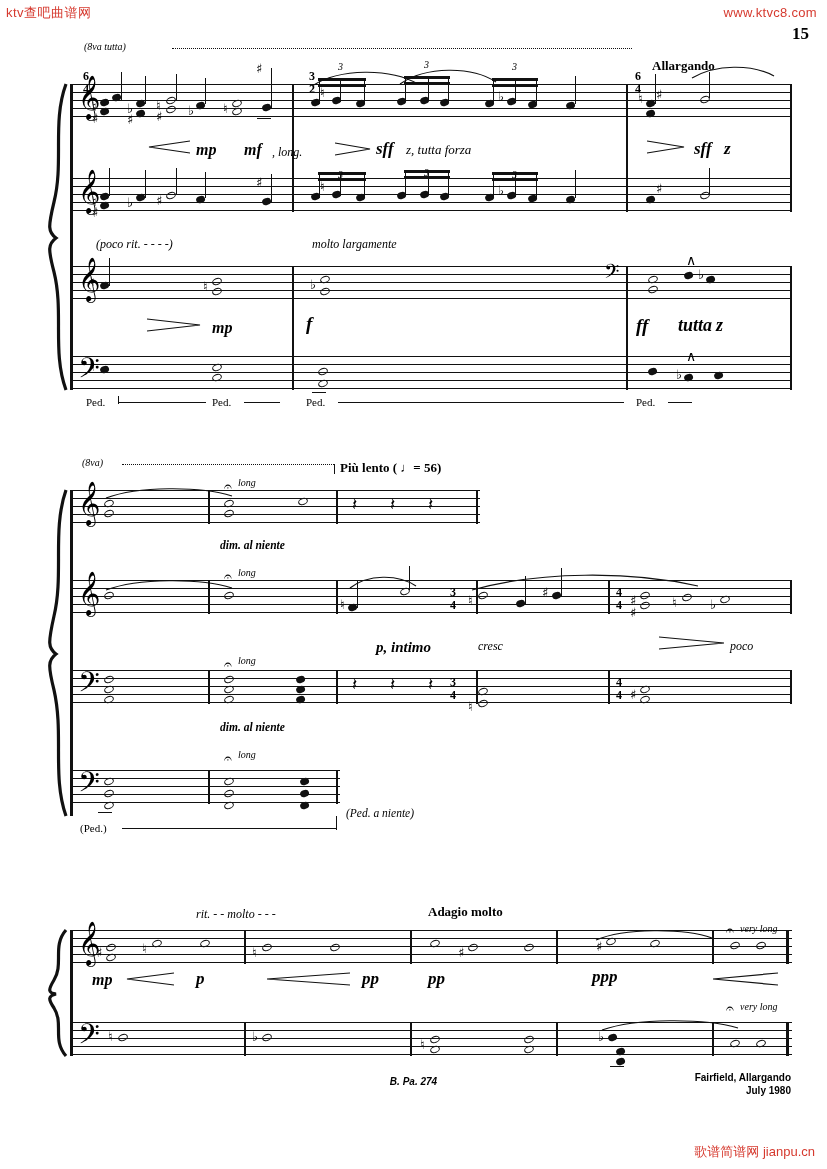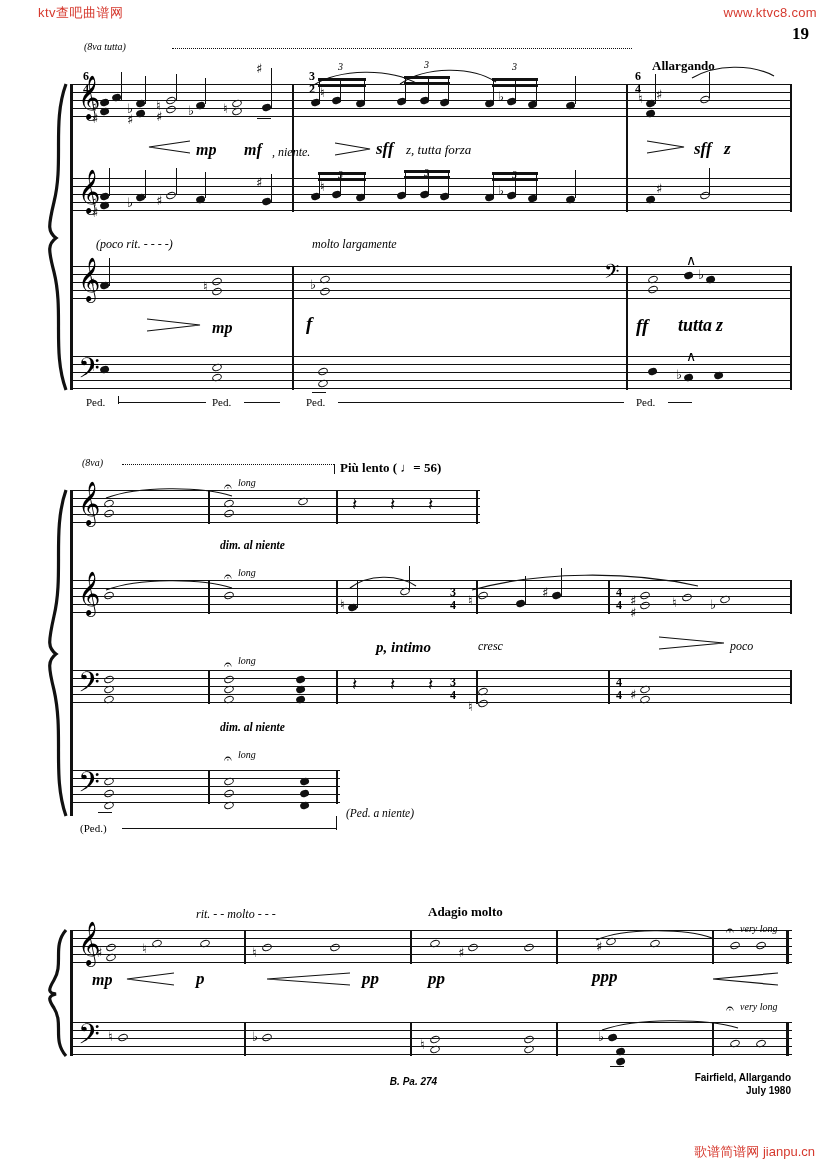--- a/index.html
+++ b/index.html
@@ -19,21 +19,20 @@
     position: absolute;
     inset: 0;
   }
   .wm-left {
     position: absolute;
     left: 6px; top: 4px;
     font-family: "Liberation Sans", sans-serif;
     font-size: 13px;
     color: #d63a2f;
     letter-spacing: 0.5px;
-    margin-left: 32px;
   }
   .wm-right {
     position: absolute;
     right: 10px; top: 5px;
     font-family: "Liberation Sans", sans-serif;
     font-size: 13px;
     color: #d63a2f;
     letter-spacing: 0.3px;
   }
   .wm-bottom {
@@ -199,21 +198,21 @@
     line-height: 1;
   }
 </style>
 </head>
 <body>
 
 <div class="page">
 
   <div class="wm-left">ktv查吧曲谱网</div>
   <div class="wm-right">www.ktvc8.com</div>
-  <div class="page-number">19</div>
+  <div class="page-number">15</div>
 
   <div>
 
     <div class="txt ital small" style="left:84px; top:42px;">(8va tutta)</div>
     <div class="dashline" style="left:172px; top:48px; width:460px;"></div>
 
     <div class="timesig" style="left:78px; top:70px; width:16px;">
       <div>6</div>
       <div>4</div>
     </div>
@@ -310,21 +309,21 @@
     <div class="stem" style="left:271px; top:68px; height:40px;"></div>
     <div class="ledger" style="left:257px; top:118px;"></div>
 
     <div class="hair" style="left:148px; top:140px;">
       <svg width="44" height="14" viewBox="0 0 44 14">
           <path d="M42 1 L1 7 L42 13" fill="none" stroke="#111" stroke-width="1.2"></path>
         </svg>
     </div>
     <div class="txt dyn" style="left:196px; top:142px; font-size:16px;">mp</div>
     <div class="txt dyn" style="left:244px; top:142px; font-size:16px;">mf</div>
-    <div class="txt ital" style="left:272px; top:146px; font-size:12px;">, niente.</div>
+    <div class="txt ital" style="left:272px; top:146px; font-size:12px;">, long.</div>
     <div class="hair" style="left:334px; top:142px;">
       <svg width="38" height="14" viewBox="0 0 38 14">
           <path d="M1 1 L36 7 L1 13" fill="none" stroke="#111" stroke-width="1.2"></path>
         </svg>
     </div>
     <div class="txt dyn" style="left:376px; top:140px; font-size:17px;">sff</div>
     <div class="txt ital" style="left:406px; top:143px; font-size:13px;">z, tutta forza</div>
 
     <div class="beam" style="left:318px; top:78px; width:48px;"></div>
     <div class="beam" style="left:318px; top:84px; width:48px;"></div>

